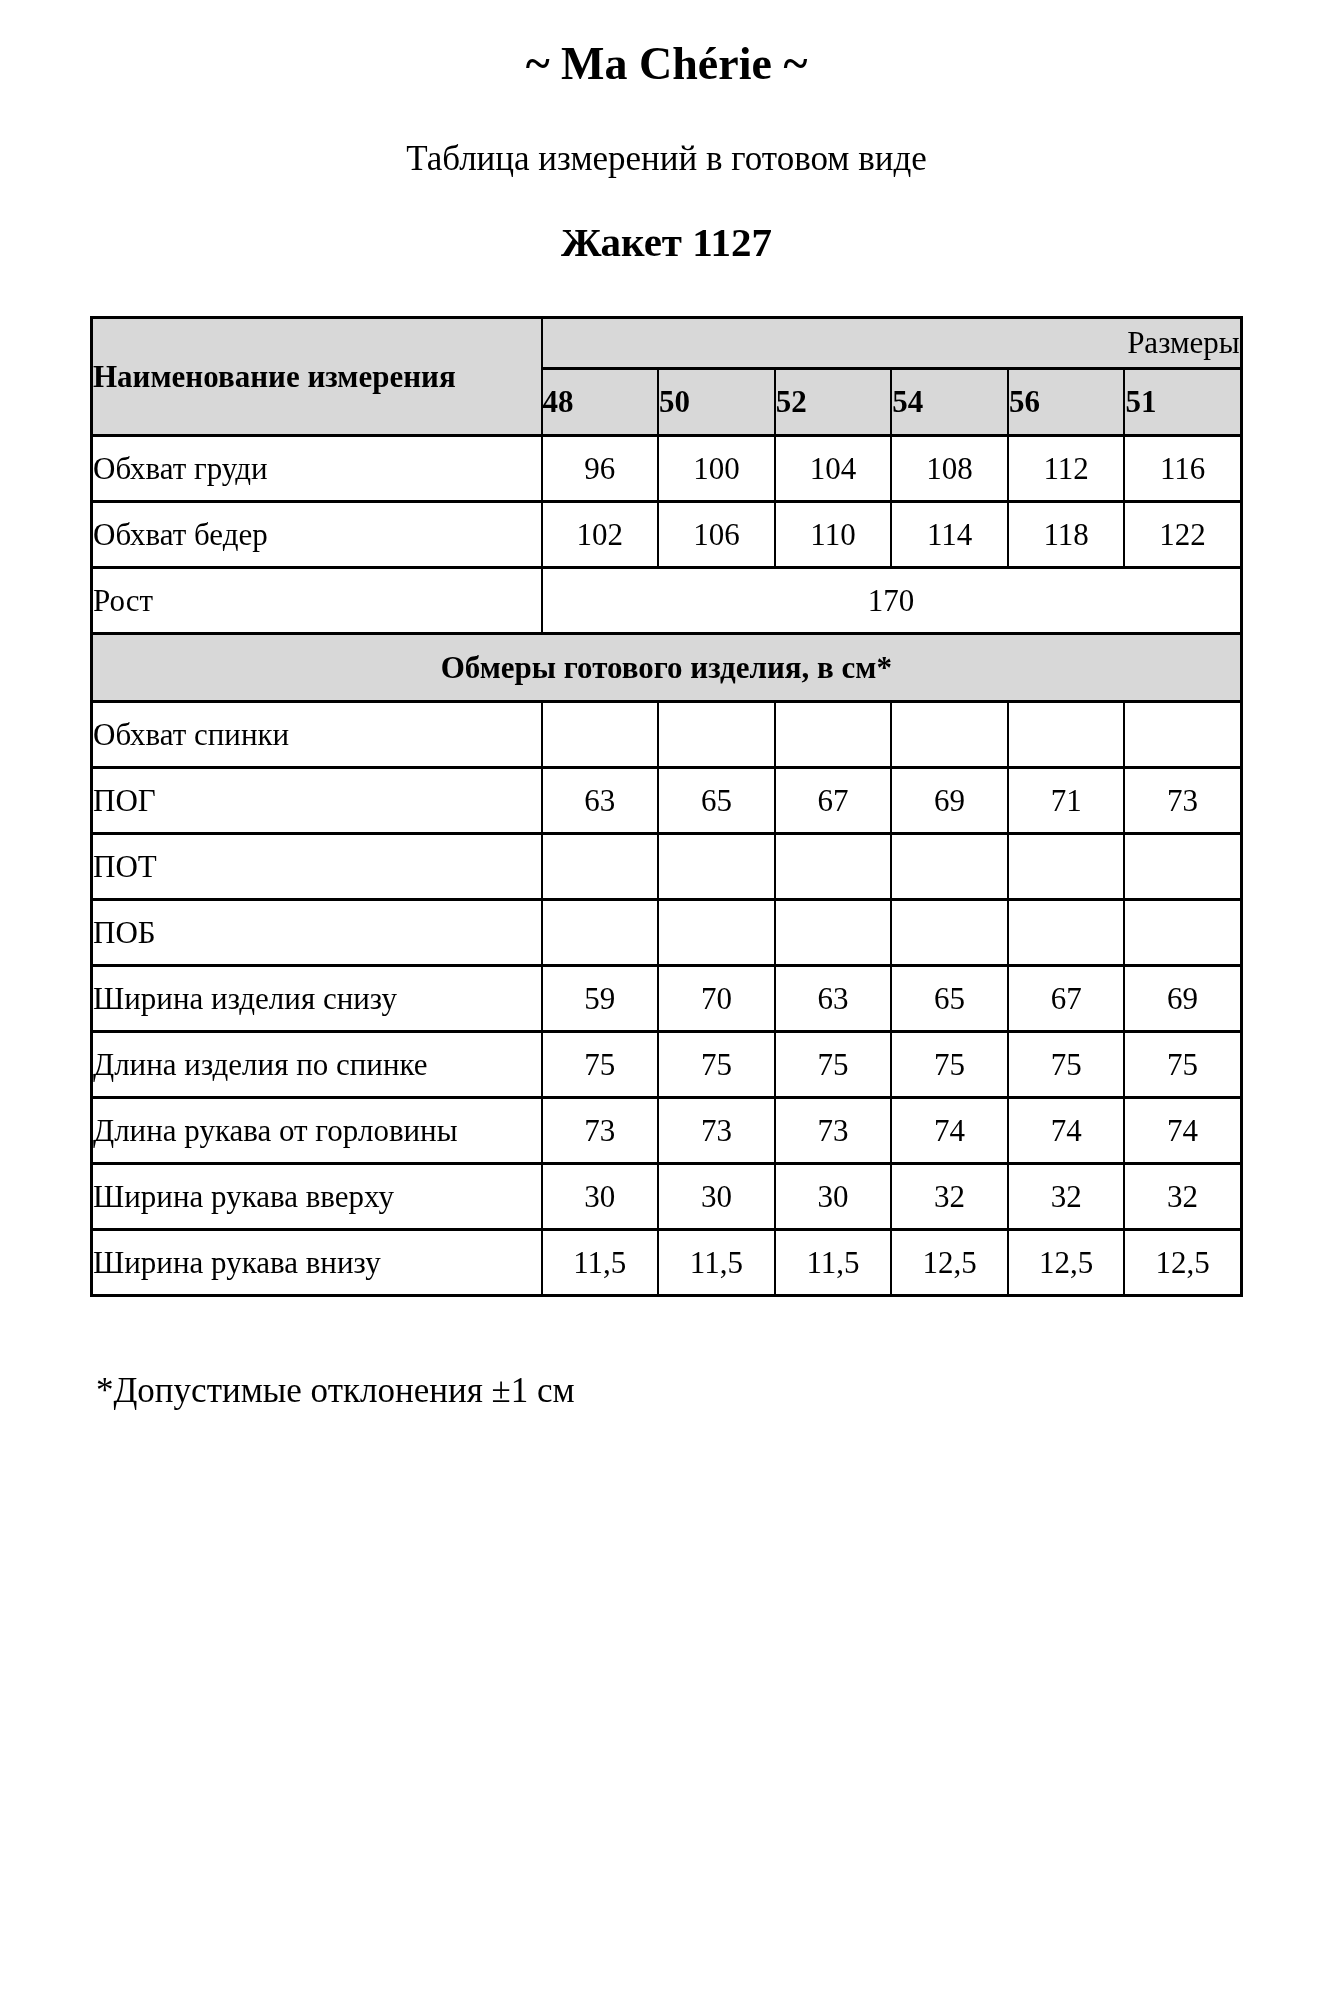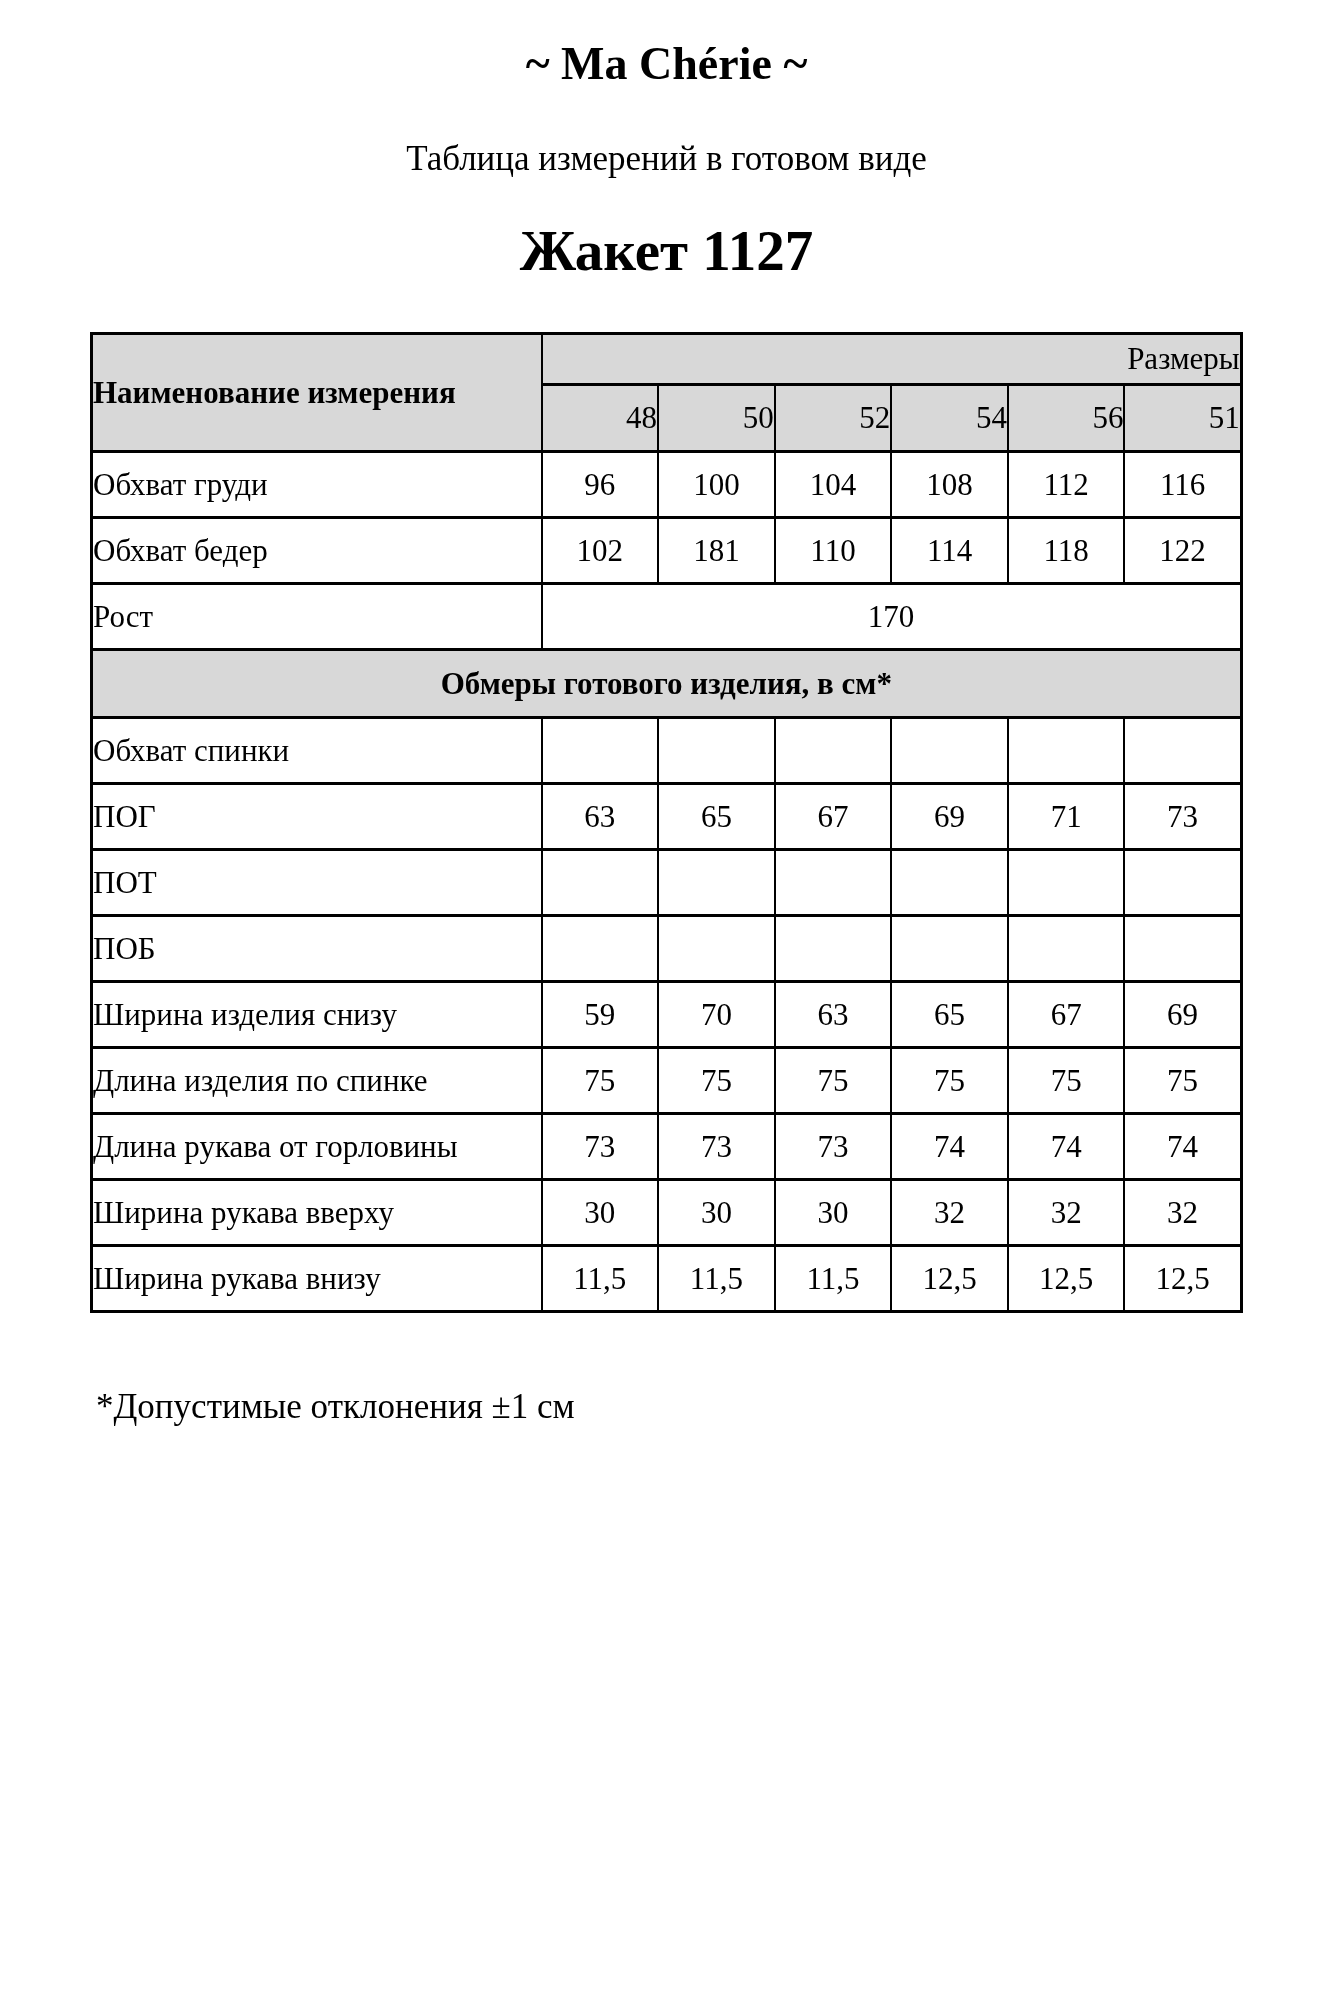--- a/index.html
+++ b/index.html
@@ -29,21 +29,21 @@
   .subtitle {
     margin: 12px;
     margin-top: 54px;
     font-size: 35px;
     font-weight: normal;
     line-height: 1;
   }
   .product-title {
     margin: 0;
     margin-top: 46px;
-    font-size: 57px;
+    font-size: 41px;
     font-weight: bold;
     line-height: 1;
   }
   table.size-table {
     border-collapse: collapse;
     table-layout: fixed;
     width: 1150px;
     margin-left: 90px;
     margin-top: 53px;
   }
@@ -69,22 +69,22 @@
     font-weight: bold;
     font-size: 31px;
   }
   th.sizes-head {
     text-align: right;
     font-weight: normal;
     height: 48px;
     font-size: 32px;
   }
   th.size-cell {
-    text-align: right;
-    font-weight: normal;
+    text-align: left;
+    font-weight: bold;
     height: 64px;
     font-size: 35px;
   }
   td.label {
     text-align: left;
     padding-left: 24px;
     height: 63px;
   }
   td.val {
     text-align: center;
@@ -148,21 +148,21 @@
         <td class="val">96</td>
         <td class="val">100</td>
         <td class="val">104</td>
         <td class="val">108</td>
         <td class="val">112</td>
         <td class="val">116</td>
       </tr>
       <tr>
         <td class="label">Обхват бедер</td>
         <td class="val">102</td>
-        <td class="val">181</td>
+        <td class="val">106</td>
         <td class="val">110</td>
         <td class="val">114</td>
         <td class="val">118</td>
         <td class="val">122</td>
       </tr>
     </tbody>
   <tbody>
     <tr>
       <td class="label">Рост</td>
       <td class="merged-val" colspan="6">170</td>

